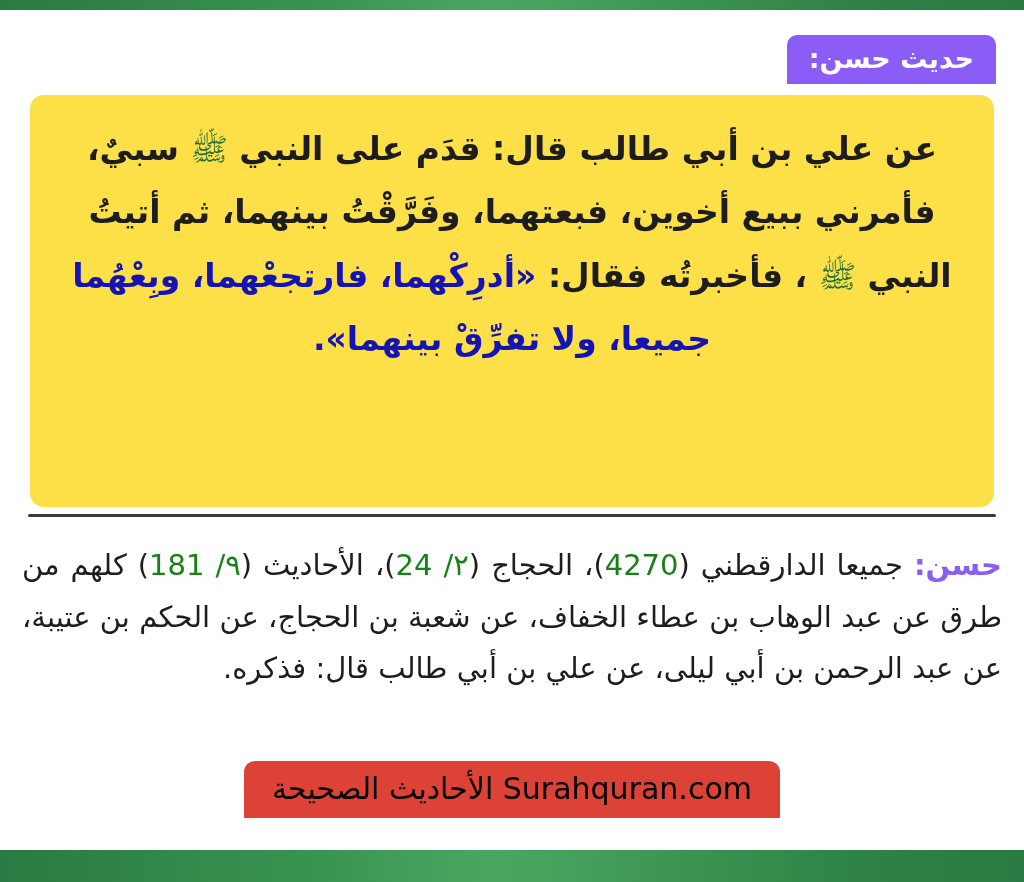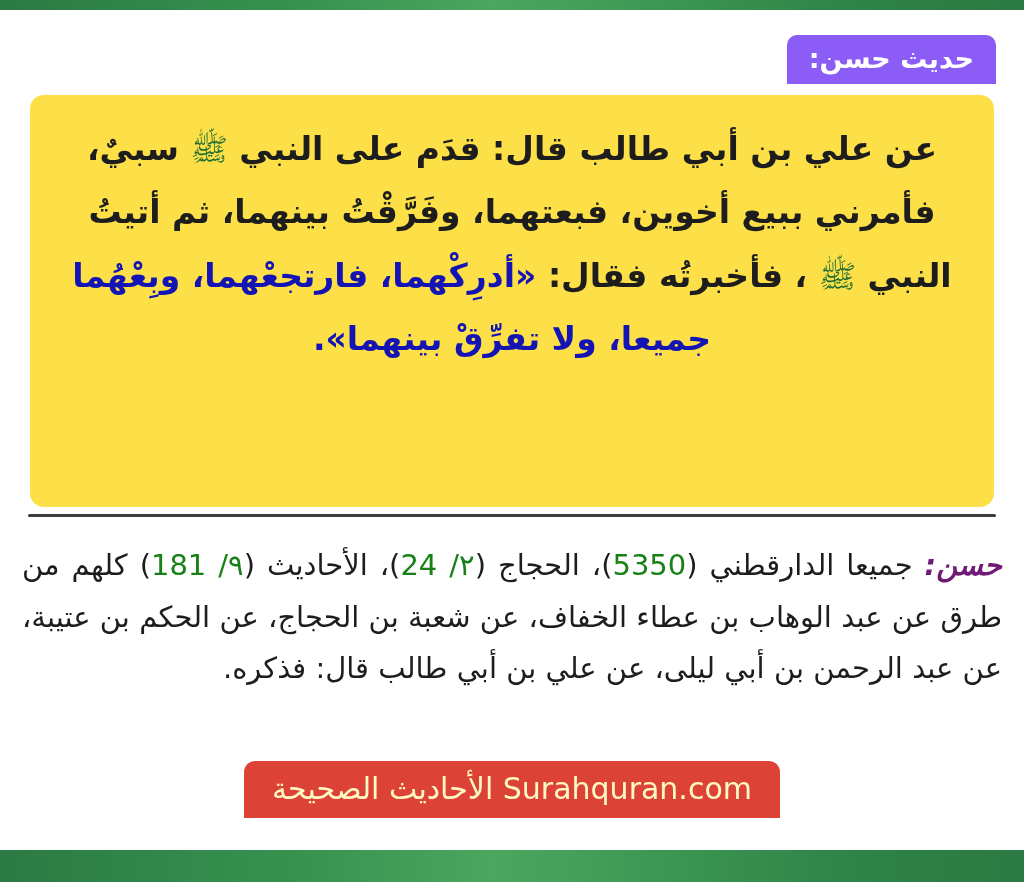--- a/index.html
+++ b/index.html
@@ -105,40 +105,39 @@
     top: 530px;
     right: 22px;
     left: 22px;
     font-size: 29px;
     color: #1d1d1d;
     line-height: 1.78;
     text-align: justify;
     text-align-last: right;
   }
   .grade-word {
-    color: #701a75;
+    color: #8b5cf6;
     font-weight: bold;
-    font-style: italic;
   }
   .ref-num {
     color: #178017;
   }
 
   
   .brand-wrap {
     position: absolute;
     bottom: 32px;
     left: 0;
     width: 1024px;
     text-align: center;
   }
   .brand-badge {
     display: inline-block;
     background: #dd4237;
-    color: #fef9c3;
+    color: #000000;
     border-radius: 11px 11px 0 0;
     padding: 9px 28px 11px 28px;
     font-size: 30px;
     line-height: 1.25;
     white-space: nowrap;
   }
   .brand-latin {
     direction: ltr;
     unicode-bidi: embed;
   }
@@ -162,21 +161,21 @@
       <span>بينهما، ثم أتيتُ النبي</span>
       <span class="salla">ﷺ</span>
       <span>، فأخبرتُه فقال:</span>
       <span class="quoted">«أدرِكْهما، فارتجعْهما، وبِعْهُما جميعا، ولا تفرِّقْ بينهما».</span>
     </p>
   </div>
 
   <div class="divider"></div>
 
   <div class="takhrij">
-    <span class="grade-word">حسن:</span><span> جميعا الدارقطني (</span><span class="ref-num">5350</span><span>)، الحجاج (</span><span class="ref-num">٢/ 24</span><span>)، الأحاديث (</span><span class="ref-num">٩/ 181</span><span>) كلهم من طرق عن عبد الوهاب بن عطاء الخفاف، عن شعبة بن الحجاج، عن الحكم بن عتيبة، عن عبد الرحمن بن أبي ليلى، عن علي بن أبي طالب قال: فذكره.</span>
+    <span class="grade-word">حسن:</span><span> جميعا الدارقطني (</span><span class="ref-num">4270</span><span>)، الحجاج (</span><span class="ref-num">٢/ 24</span><span>)، الأحاديث (</span><span class="ref-num">٩/ 181</span><span>) كلهم من طرق عن عبد الوهاب بن عطاء الخفاف، عن شعبة بن الحجاج، عن الحكم بن عتيبة، عن عبد الرحمن بن أبي ليلى، عن علي بن أبي طالب قال: فذكره.</span>
   </div>
 
   <div class="brand-wrap">
     <span class="brand-badge"><span class="brand-latin">Surahquran.com</span> <span>الأحاديث الصحيحة</span></span>
   </div>
 
 </div>
 
 <div class="edge-bar bottom"></div>
 

